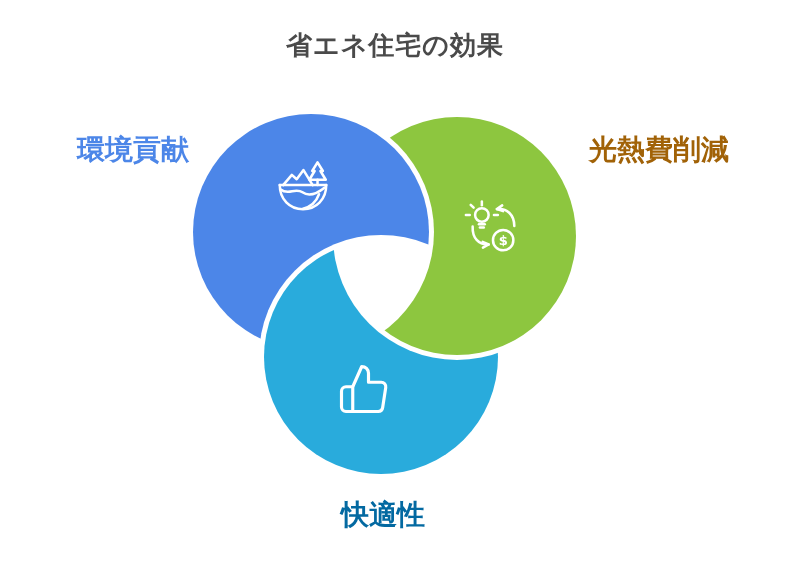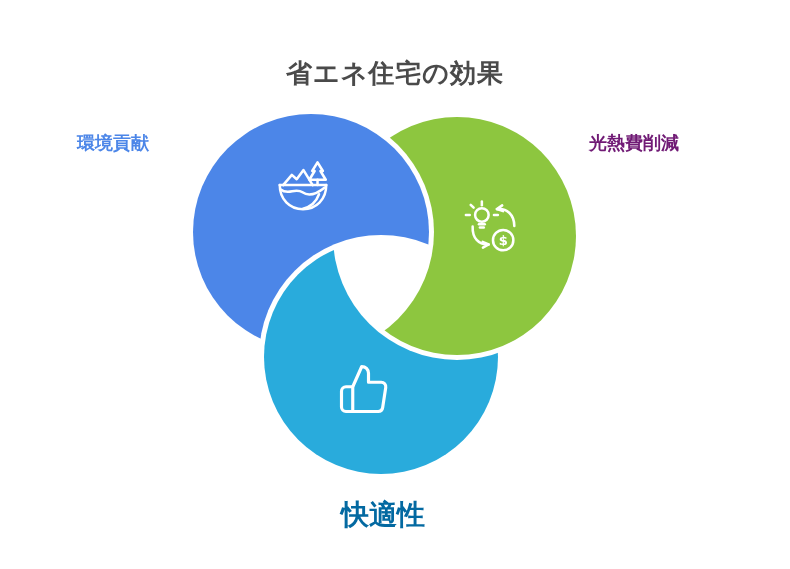--- a/index.html
+++ b/index.html
@@ -2,37 +2,37 @@
 <html><head>
 <meta charset="utf-8">
 <style>
   html,body{margin:0;padding:0;background:#fff;}
   .canvas{
     position:relative;width:790px;height:569px;background:#fff;
     font-family:"Liberation Sans",sans-serif;overflow:hidden;
   }
   .title{
     position:absolute;left:0;top:28px;width:790px;text-align:center;
-    font-size:26px;font-weight:bold;color:#4A4A4A;letter-spacing:1px;margin-top:28px;
+    font-size:26px;font-weight:bold;color:#4A4A4A;letter-spacing:1px;
   }
   .venn{position:absolute;left:0;top:0;}
   .icon{position:absolute;}
   .icon path,.icon circle{
     fill:none;stroke:#fff;stroke-width:2.6;
     stroke-linecap:round;stroke-linejoin:round;
   }
   .icon-thumb path{stroke-width:1.4;}
   .icon text{
     fill:#fff;stroke:none;font-weight:bold;
     font-family:"DejaVu Sans",sans-serif;font-size:13.5px;
     text-anchor:middle;
   }
-  .label{position:absolute;font-weight:bold;font-size:18px;white-space:nowrap;}
+  .label{position:absolute;font-weight:bold;font-size:28px;white-space:nowrap;}
   .label-environment{left:77px;top:131px;color:#4C86E8;}
-  .label-cost{left:589px;top:131px;color:#701a75;}
+  .label-cost{left:589px;top:131px;color:#a16207;}
   .label-comfort{left:341px;top:496px;color:#0369a1;font-size:28px;}
 </style>
 </head>
 <body>
 
 <div class="canvas">
 
   <div class="title">省エネ住宅の効果</div>
 
   <svg class="venn" width="790" height="569" viewBox="0 0 790 569">

